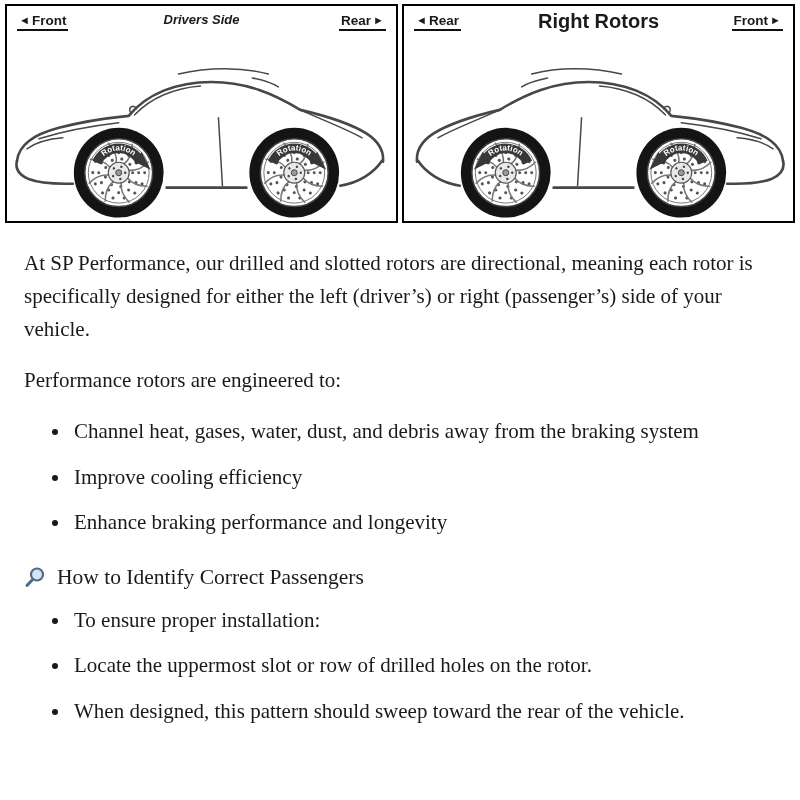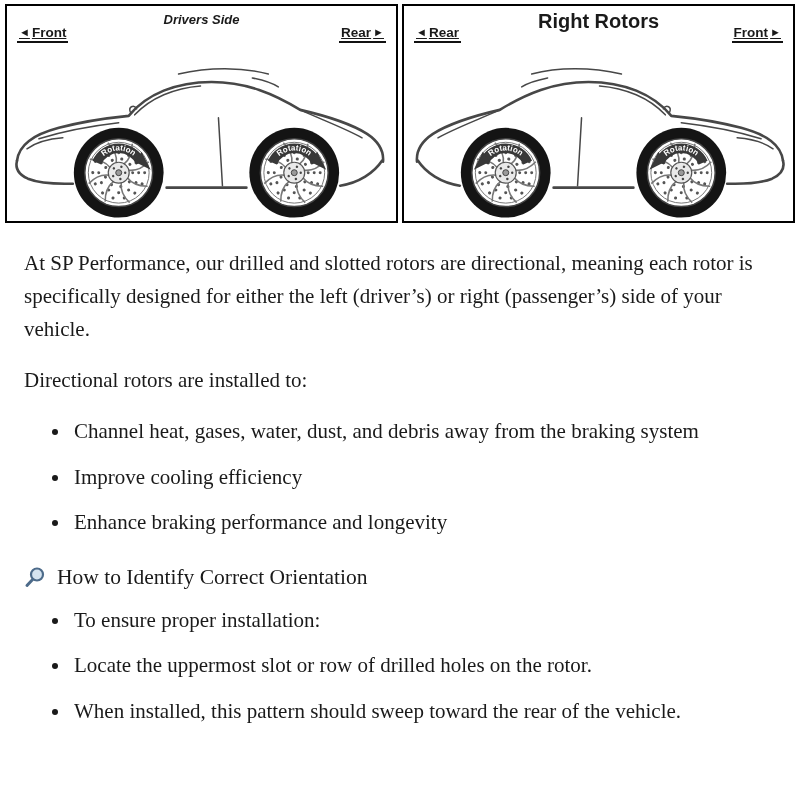--- a/index.html
+++ b/index.html
@@ -4,22 +4,22 @@
 <style>
   html,body{margin:0;padding:0;background:#fff;}
   body{width:800px;font-family:"Liberation Serif",serif;color:#1a1a1a;}
 
   
   .diagram{display:flex;gap:4px;padding:4px 5px 0 5px;}
   .panel{flex:1;border:2px solid #000;background:#fff;position:relative;min-width:0;}
   .panel-header{position:relative;height:50px;padding-top:5px;}
   .panel-title{text-align:center;font:700 20px "Liberation Sans",sans-serif;line-height:1.05;}
   .panel-subtitle{text-align:center;font:italic 700 13px "Liberation Sans",sans-serif;margin-top:1px;}
-  .dir{position:absolute;top:19px;font:700 13.5px "Liberation Sans",sans-serif;
-       border-bottom:2.5px solid #111;padding:0 2px 1px 2px;white-space:nowrap;text-decoration:underline;}
+  .dir{position:absolute;top:7px;font:700 13.5px "Liberation Sans",sans-serif;
+       border-bottom:2.5px solid #111;padding:0 2px 1px 2px;white-space:nowrap;}
   .dir-left{left:10px;} .dir-right{right:10px;}
   .arrow-w::before{content:"\25C4";font-size:11px;vertical-align:1px;padding-right:2px;}
   .arrow-e::before{content:"\25BA";font-size:11px;vertical-align:1px;padding-left:2px;}
   .car{width:100%;display:block;}
 
   
   .cs{stroke:#474747;stroke-width:2.6;fill:none;stroke-linecap:round;}
   .thin{stroke-width:1.5;}
   .dots1{fill:none;stroke:#555;stroke-width:3;stroke-linecap:round;stroke-dasharray:0.1 11.5;}
   .dots2{fill:none;stroke:#555;stroke-width:3;stroke-linecap:round;stroke-dasharray:0.1 10.3;}
@@ -145,37 +145,37 @@
       </g>
     </svg>
   </div>
 </div>
 
 <div class="content">
 
   <p>At SP Performance, our drilled and slotted rotors are directional, meaning each rotor is specifically designed for either the left (driver’s) or right (passenger’s) side of your vehicle.</p>
 
 
-  <p>Directional rotors are installed to:</p>
+  <p>Performance rotors are engineered to:</p>
 
   <ul>
     <li>Channel heat, gases, water, dust, and debris away from the braking system</li>
     <li>Improve cooling efficiency</li>
     <li>Enhance braking performance and longevity</li>
   </ul>
 
   <h2 class="h-reg">
     <span class="magnifier-icon">
       <svg width="22" height="22" viewBox="0 0 22 22">
         <circle cx="13" cy="8.5" r="6" fill="#d6e4f0" stroke="#4d6b8a" stroke-width="2.2"></circle>
         <line x1="8.6" y1="13.5" x2="3" y2="19.5" stroke="#4d6b8a" stroke-width="3" stroke-linecap="round"></line>
       </svg>
     </span>
-    <span>How to Identify Correct Orientation</span>
+    <span>How to Identify Correct Passengers</span>
   </h2>
 
   <ul>
     <li>To ensure proper installation:</li>
     <li>Locate the uppermost slot or row of drilled holes on the rotor.</li>
-    <li>When installed, this pattern should sweep toward the rear of the vehicle.</li>
+    <li>When designed, this pattern should sweep toward the rear of the vehicle.</li>
   </ul>
 
 </div>
 
 </body></html>

